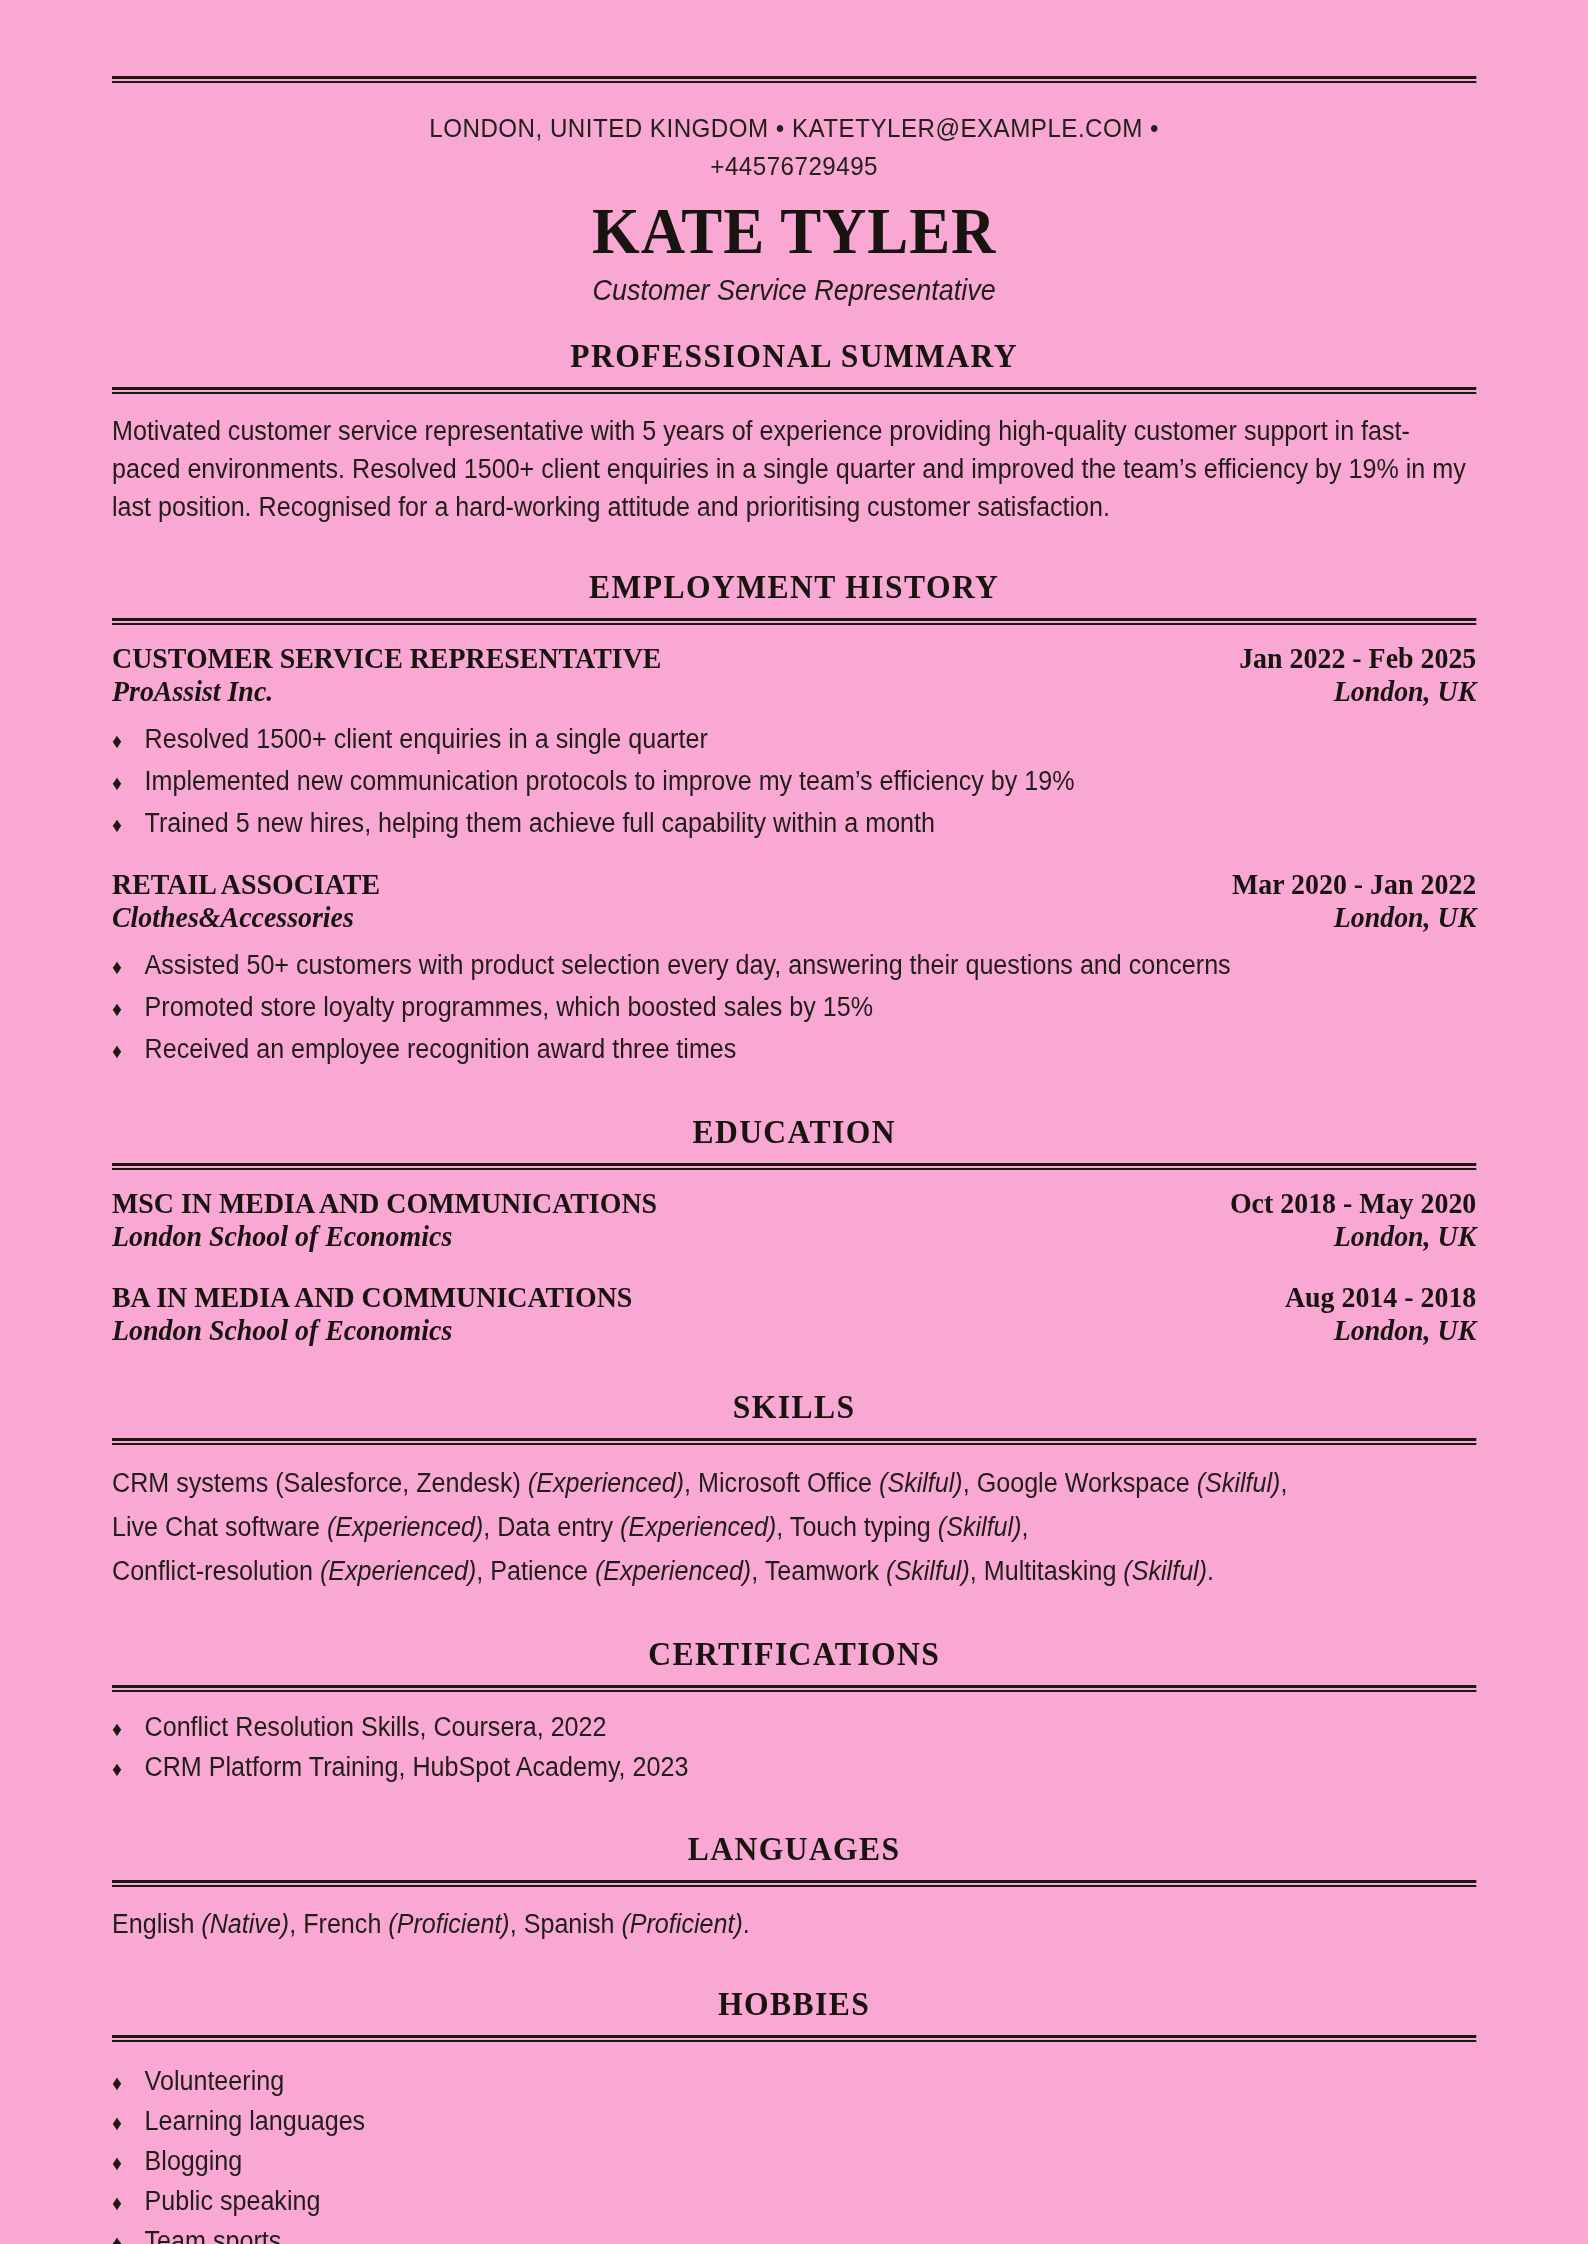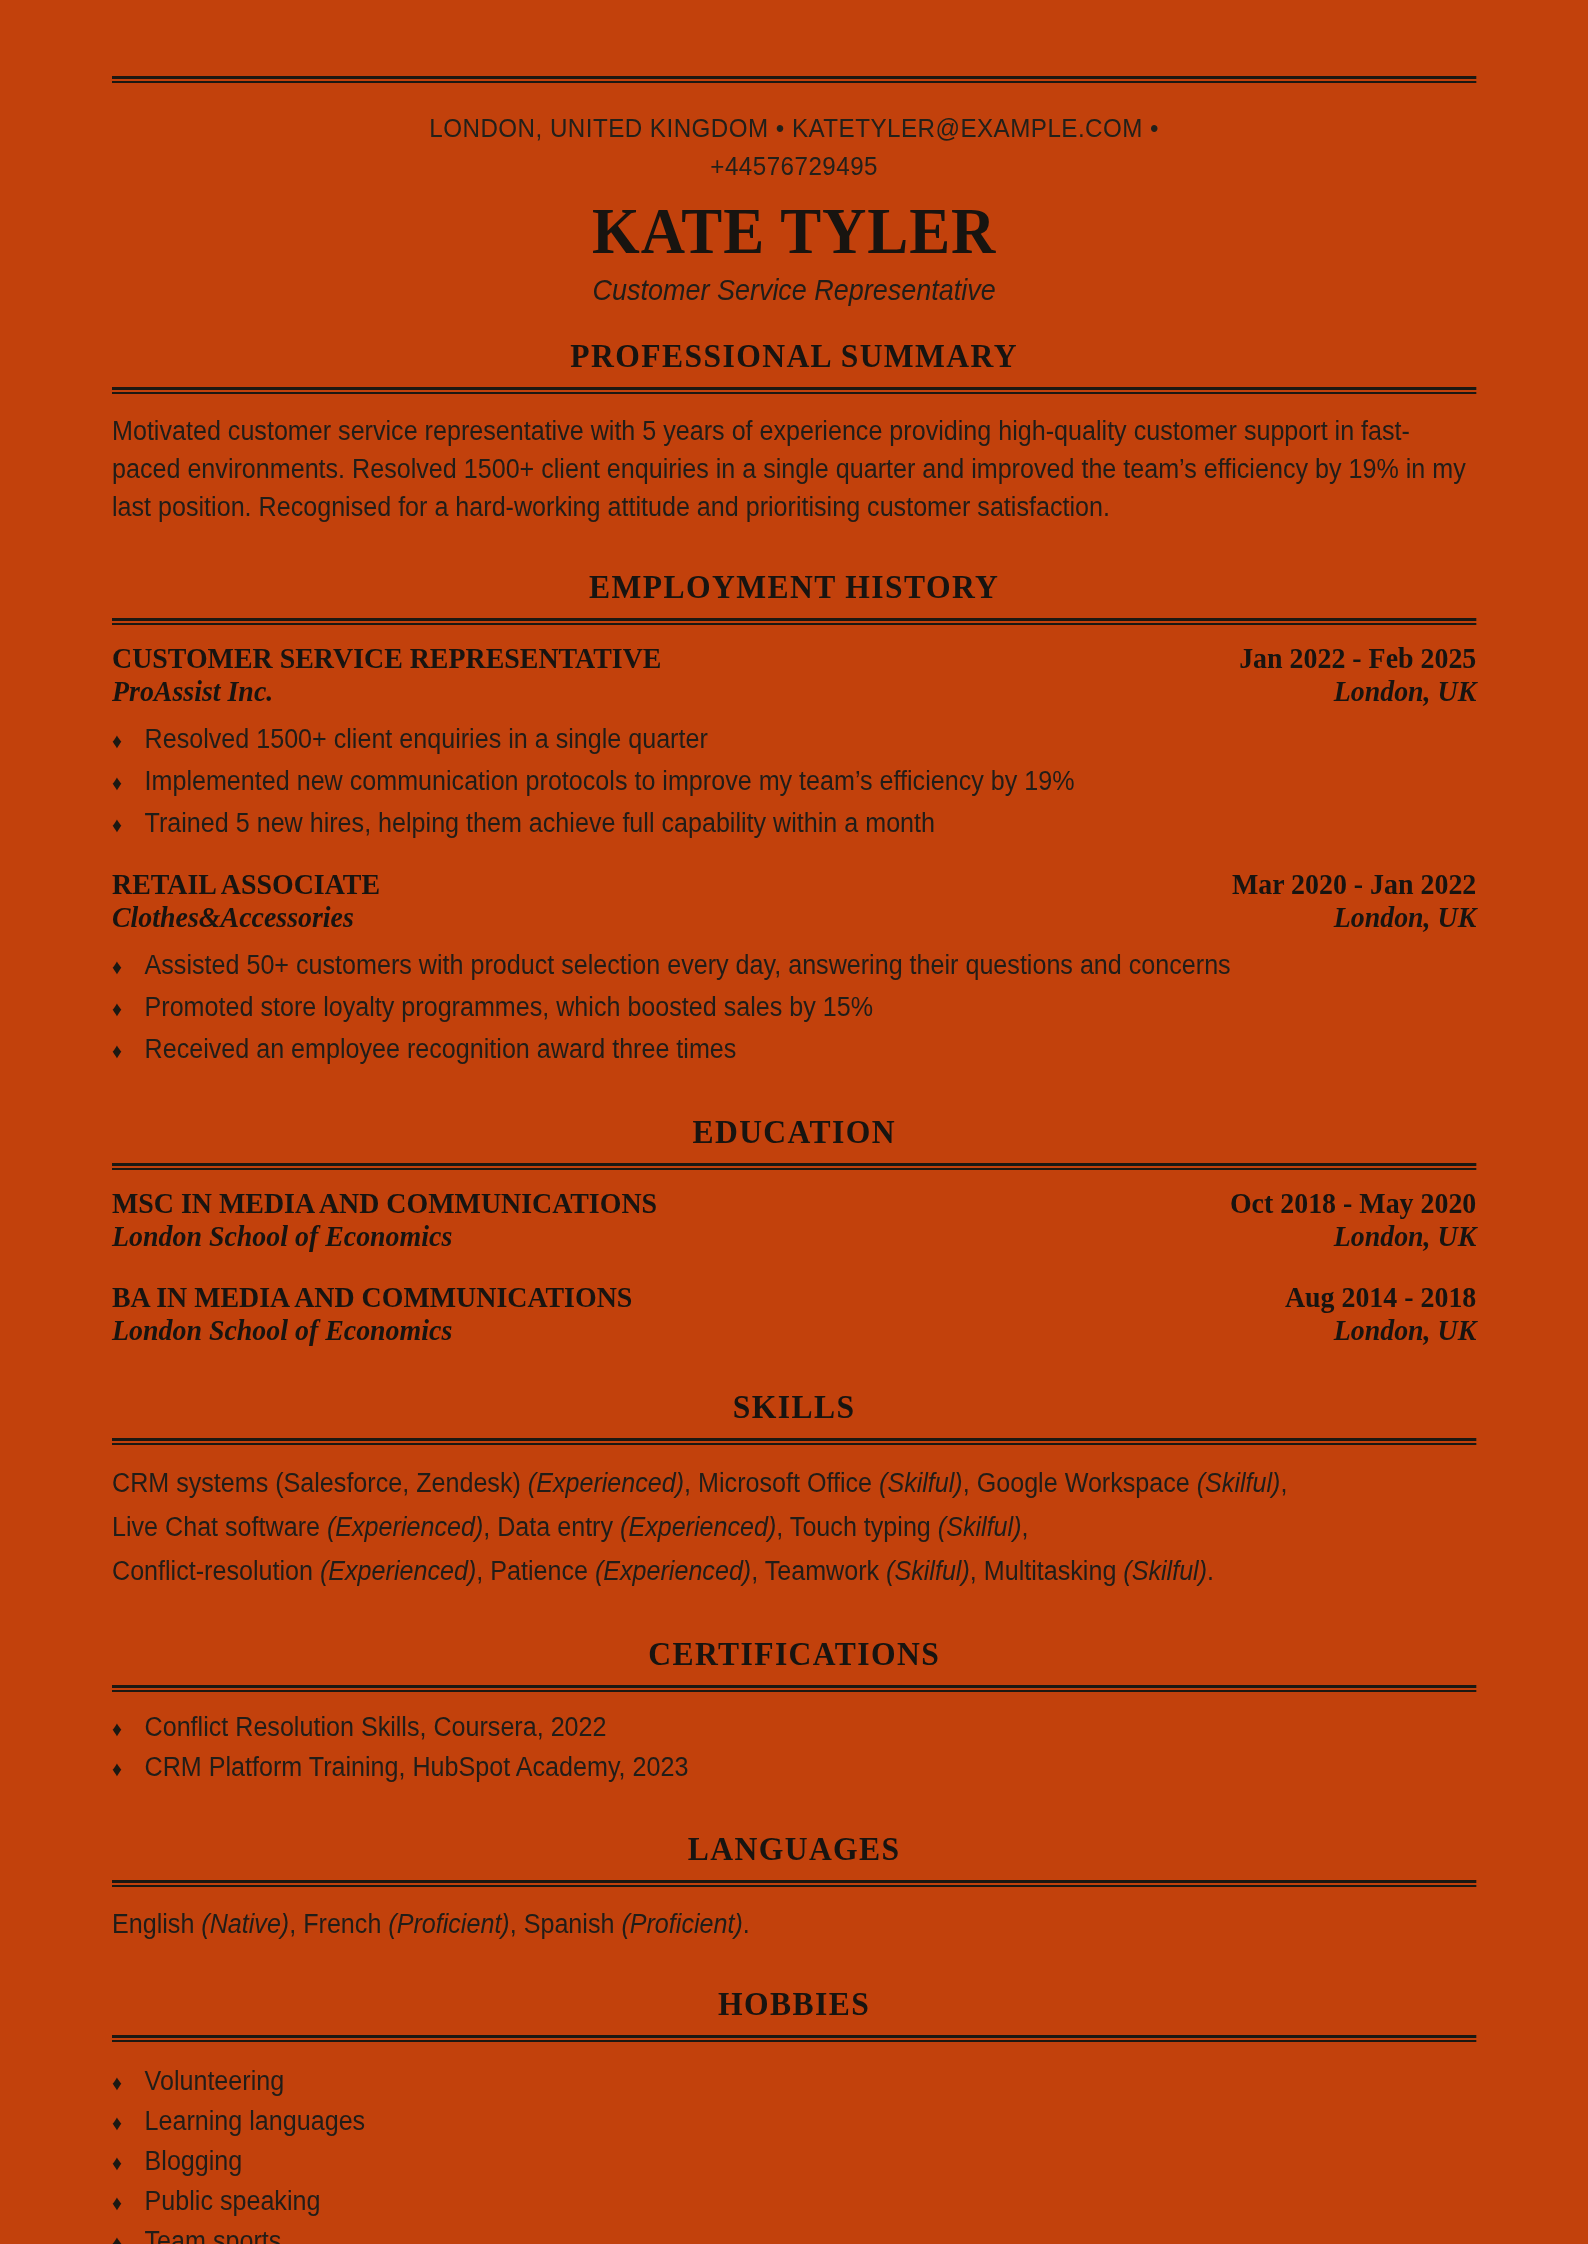--- a/index.html
+++ b/index.html
@@ -1,21 +1,21 @@
 <!DOCTYPE html>
 <html><head>
 <meta charset="utf-8">
 <style>
   html,body{margin:0;padding:0;}
   body{background:#fbf0c6;}
   .page{
     position:relative;
     width:1588px;height:2244px;
     box-sizing:border-box;
-    background:#c2410c;
+    background:#f9a8d4;
     padding:76px 112px 0 112px;
     color:#211d18;
     font-family:"Liberation Sans",sans-serif;
     overflow:hidden;
   }
   
   .content{
     width:1467px;
     transform:scaleX(0.93);
     transform-origin:0 0;

